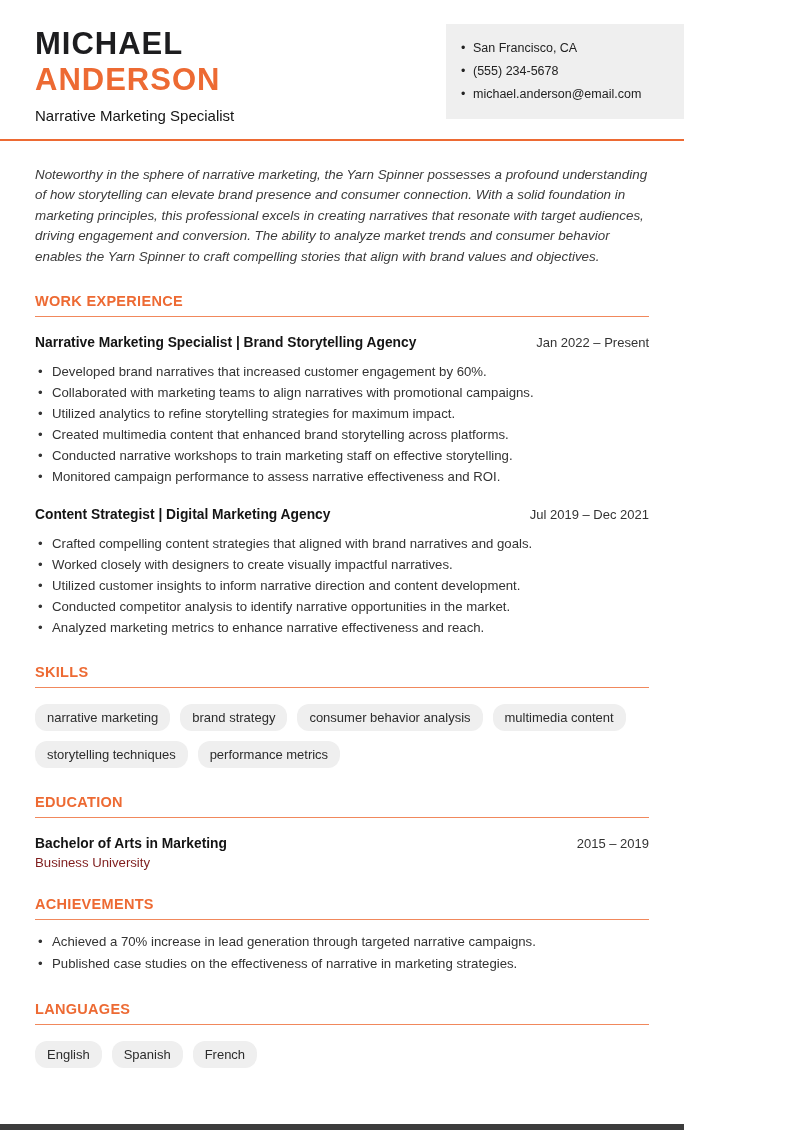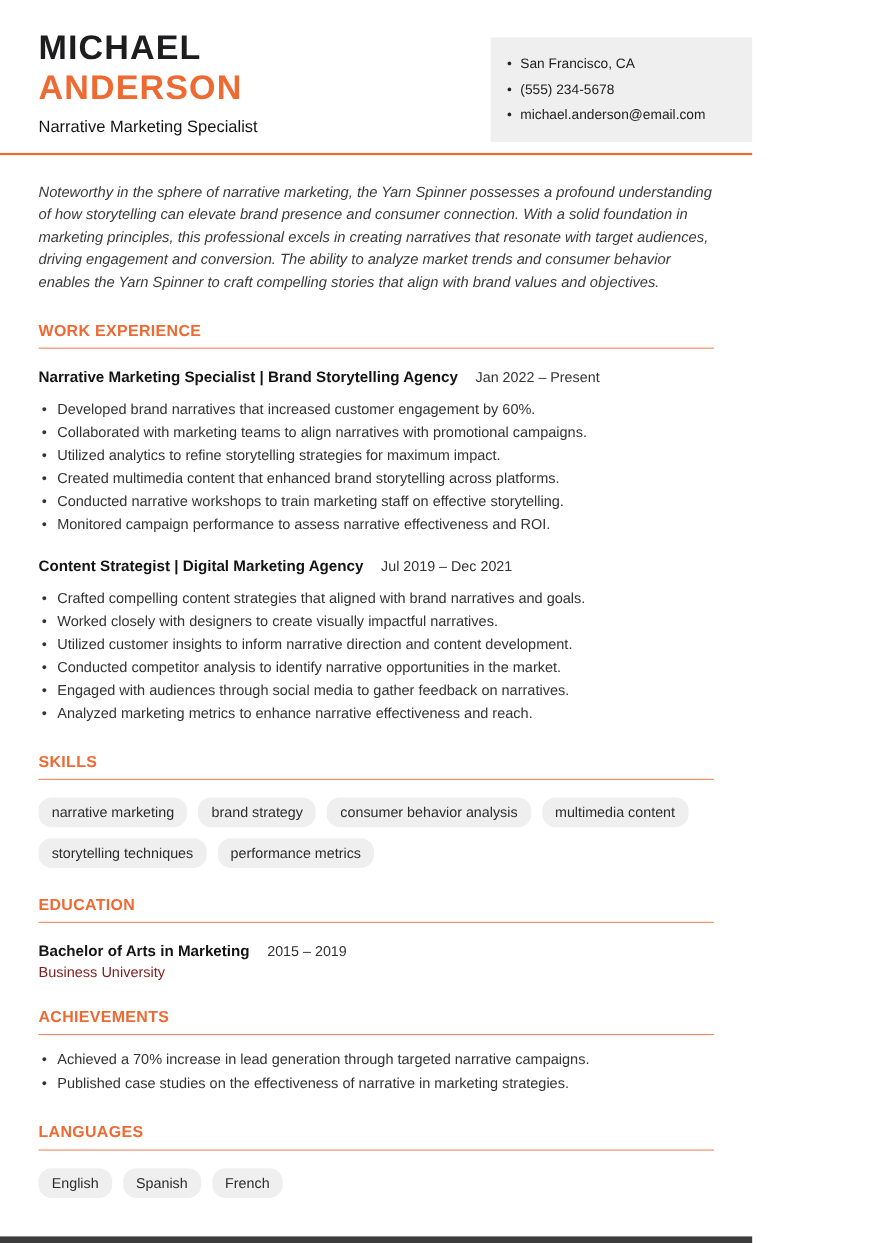--- a/index.html
+++ b/index.html
@@ -23,21 +23,21 @@
     font-weight: 800;
     letter-spacing: 1px;
     line-height: 1.16;
     color: #1d1d1f;
   }
   .name .first { display: block; color: #1d1d1f; }
   .name .last  { display: block; color: var(--accent, #ed6a33); }
   .job-title { margin-top: 9px; font-size: 15px; color: #141414; }
   .contact-box {
     position: absolute;
-    top: 34px; right: 0;
+    top: 24px; right: 0;
     width: 238px;
     background: var(--tag-bg, #efefef);
     padding: 13px 14px 13px 14px;
   }
   .contact-list { list-style: none; }
   .contact-list li {
     position: relative;
     padding-left: 13px;
     font-size: 12.5px;
     color: #222;
@@ -57,21 +57,21 @@
   .section { margin-top: 26px; }
   .section-heading {
     color: var(--accent, #ed6a33);
     font-size: 14.5px;
     font-weight: bold;
     letter-spacing: 0.3px;
   }
   .section-rule { margin-top: 7px; height: 1px; background: var(--accent, #ed6a33); opacity: 0.8; }
   .job { margin-top: 18px; }
   .job + .job { margin-top: 20px; }
-  .job-head, .edu-head { display: flex; align-items: baseline; }
+  .job-head, .edu-head { display: flex; justify-content: space-between; align-items: baseline; }
   .edu-head { margin-top: 18px; }
   .job-name, .edu-degree { font-size: 13.8px; font-weight: bold; color: #141414; }
   .job-dates, .edu-dates { font-size: 13px; color: #333; white-space: nowrap; margin-left: 16px; }
   .bullets { list-style: none; margin-top: 11px; }
   .bullets li {
     position: relative;
     padding-left: 17px;
     font-size: 13.2px;
     color: #333;
     line-height: 21px;
@@ -146,21 +146,20 @@
       <article class="job">
         <div class="job-head">
           <h3 class="job-name">Content Strategist | Digital Marketing Agency</h3>
           <span class="job-dates">Jul 2019 – Dec 2021</span>
         </div>
         <ul class="bullets">
           <li>Crafted compelling content strategies that aligned with brand narratives and goals.</li>
           <li>Worked closely with designers to create visually impactful narratives.</li>
           <li>Utilized customer insights to inform narrative direction and content development.</li>
           <li>Conducted competitor analysis to identify narrative opportunities in the market.</li>
-          <li>Engaged with audiences through social media to gather feedback on narratives.</li>
           <li>Analyzed marketing metrics to enhance narrative effectiveness and reach.</li>
         </ul>
       </article>
     </section>
 
     <section class="section">
       <h2 class="section-heading">SKILLS</h2>
       <div class="section-rule"></div>
       <div class="tags">
         <span class="tag">narrative marketing</span>

